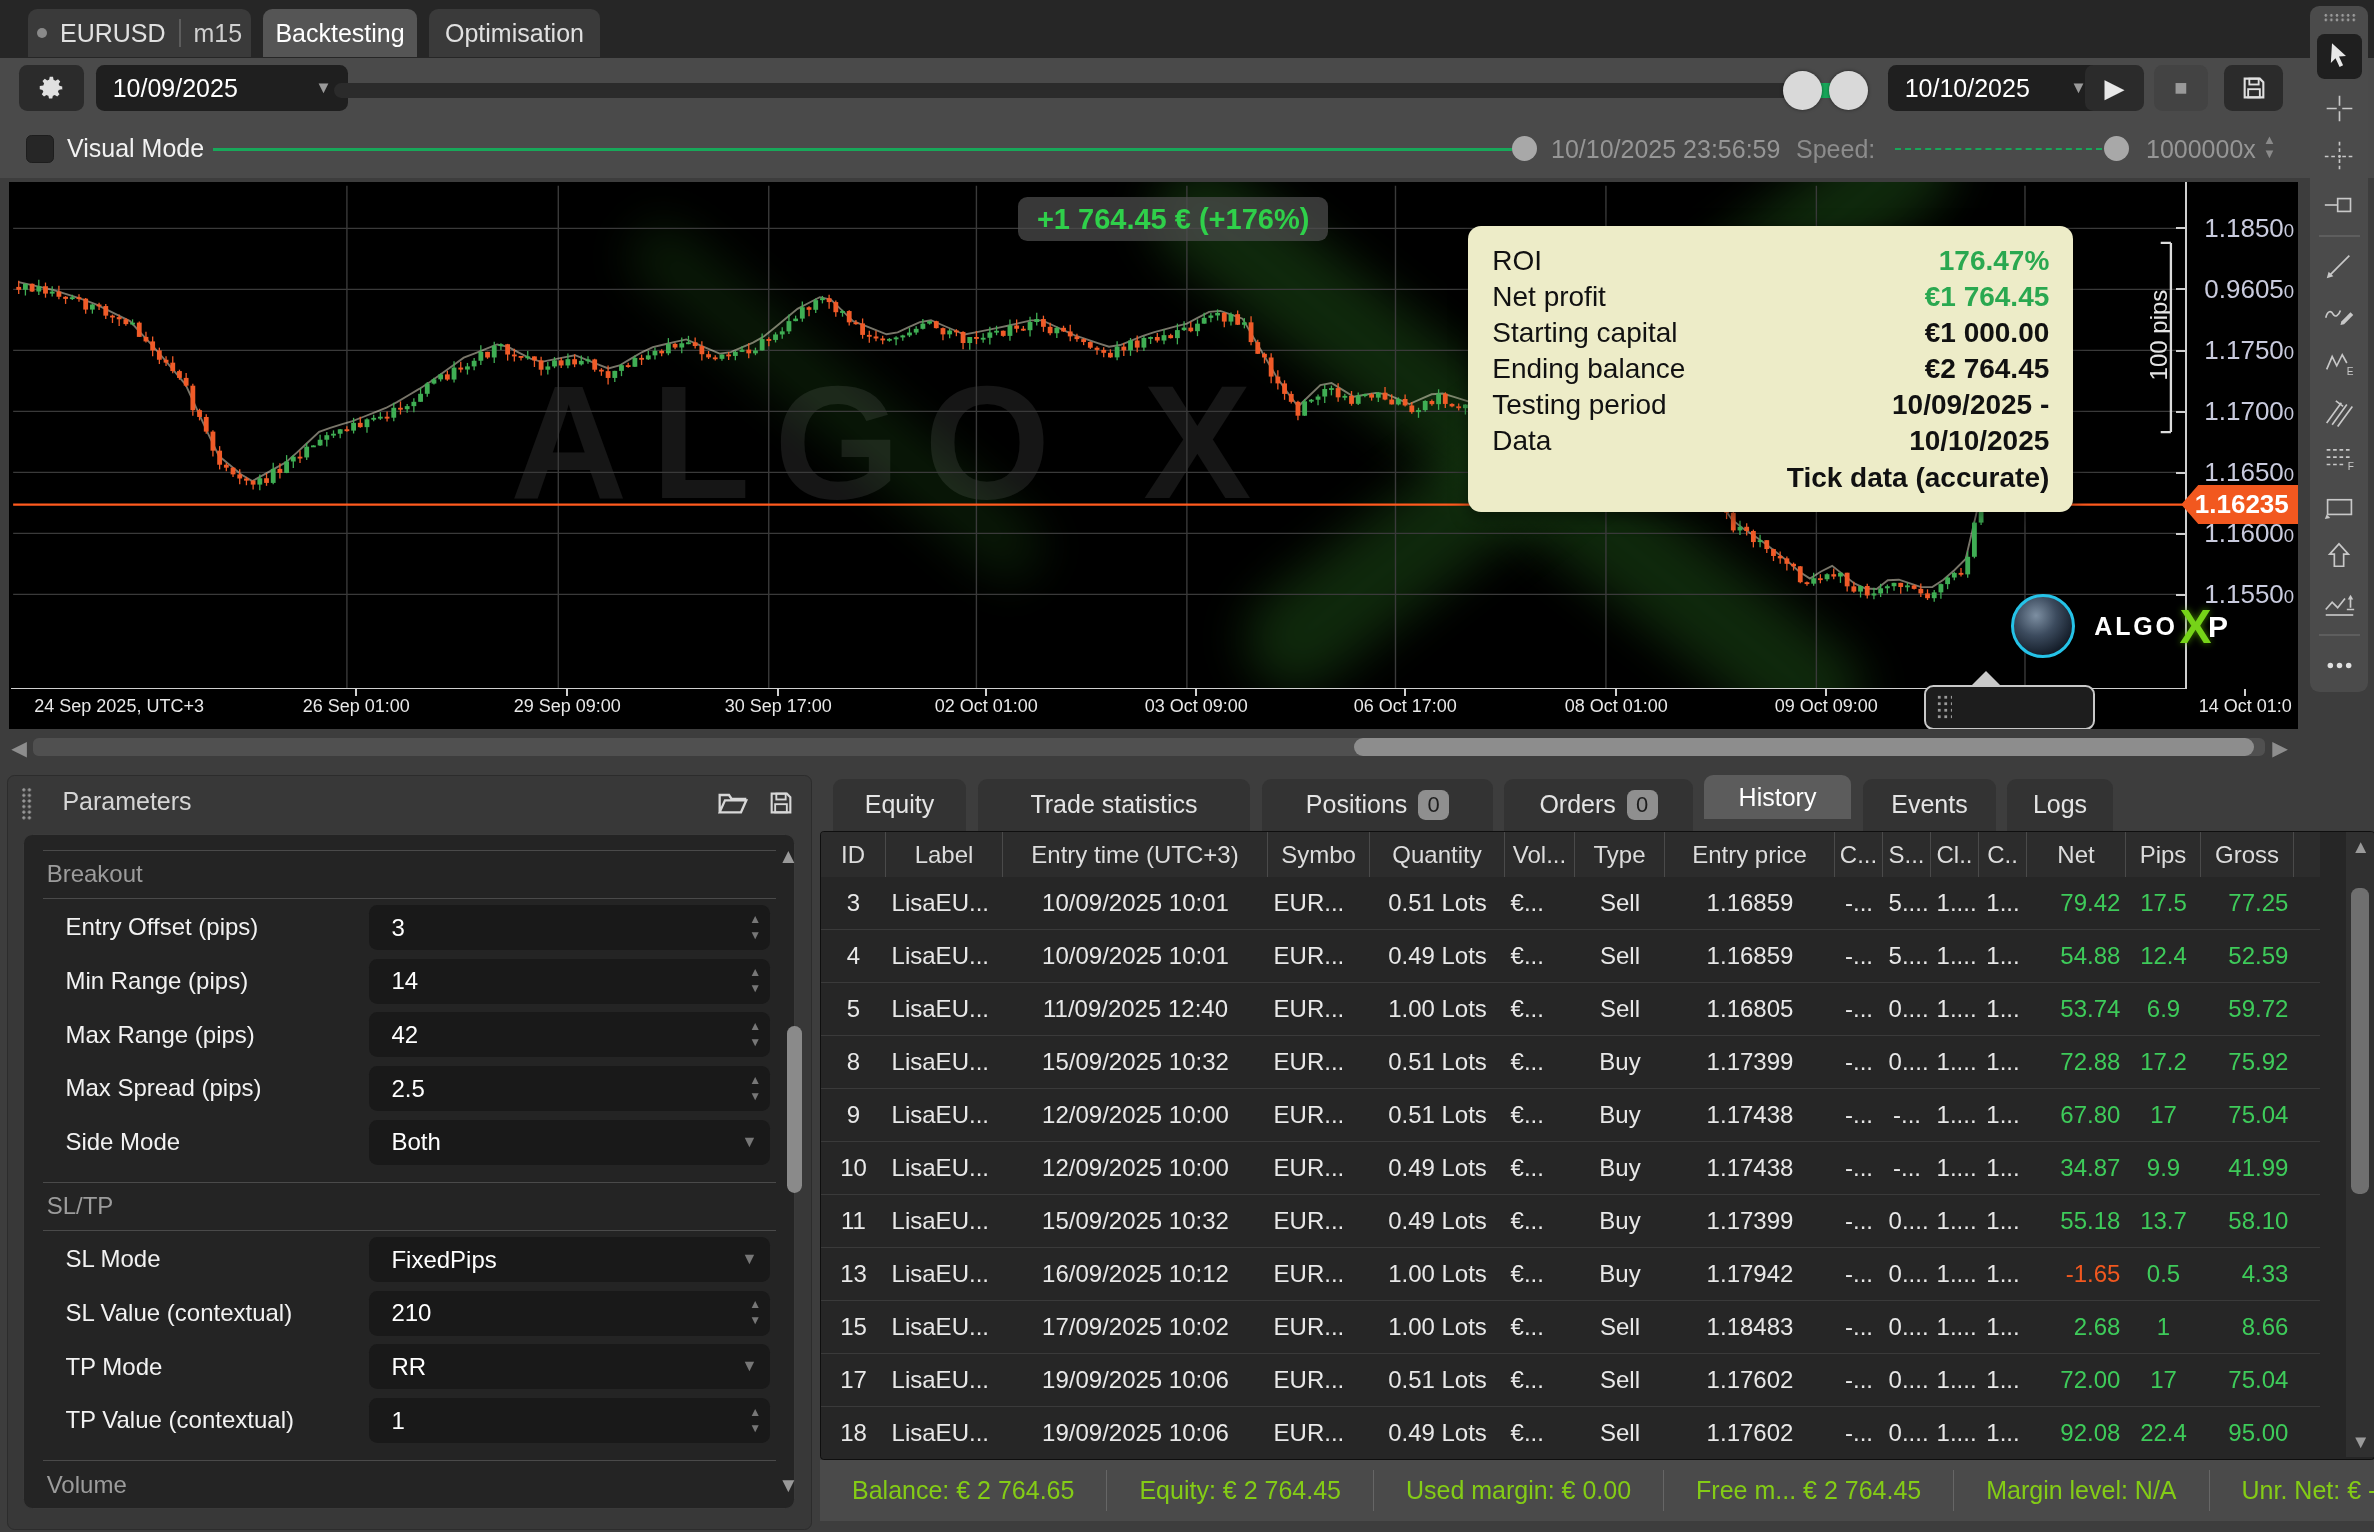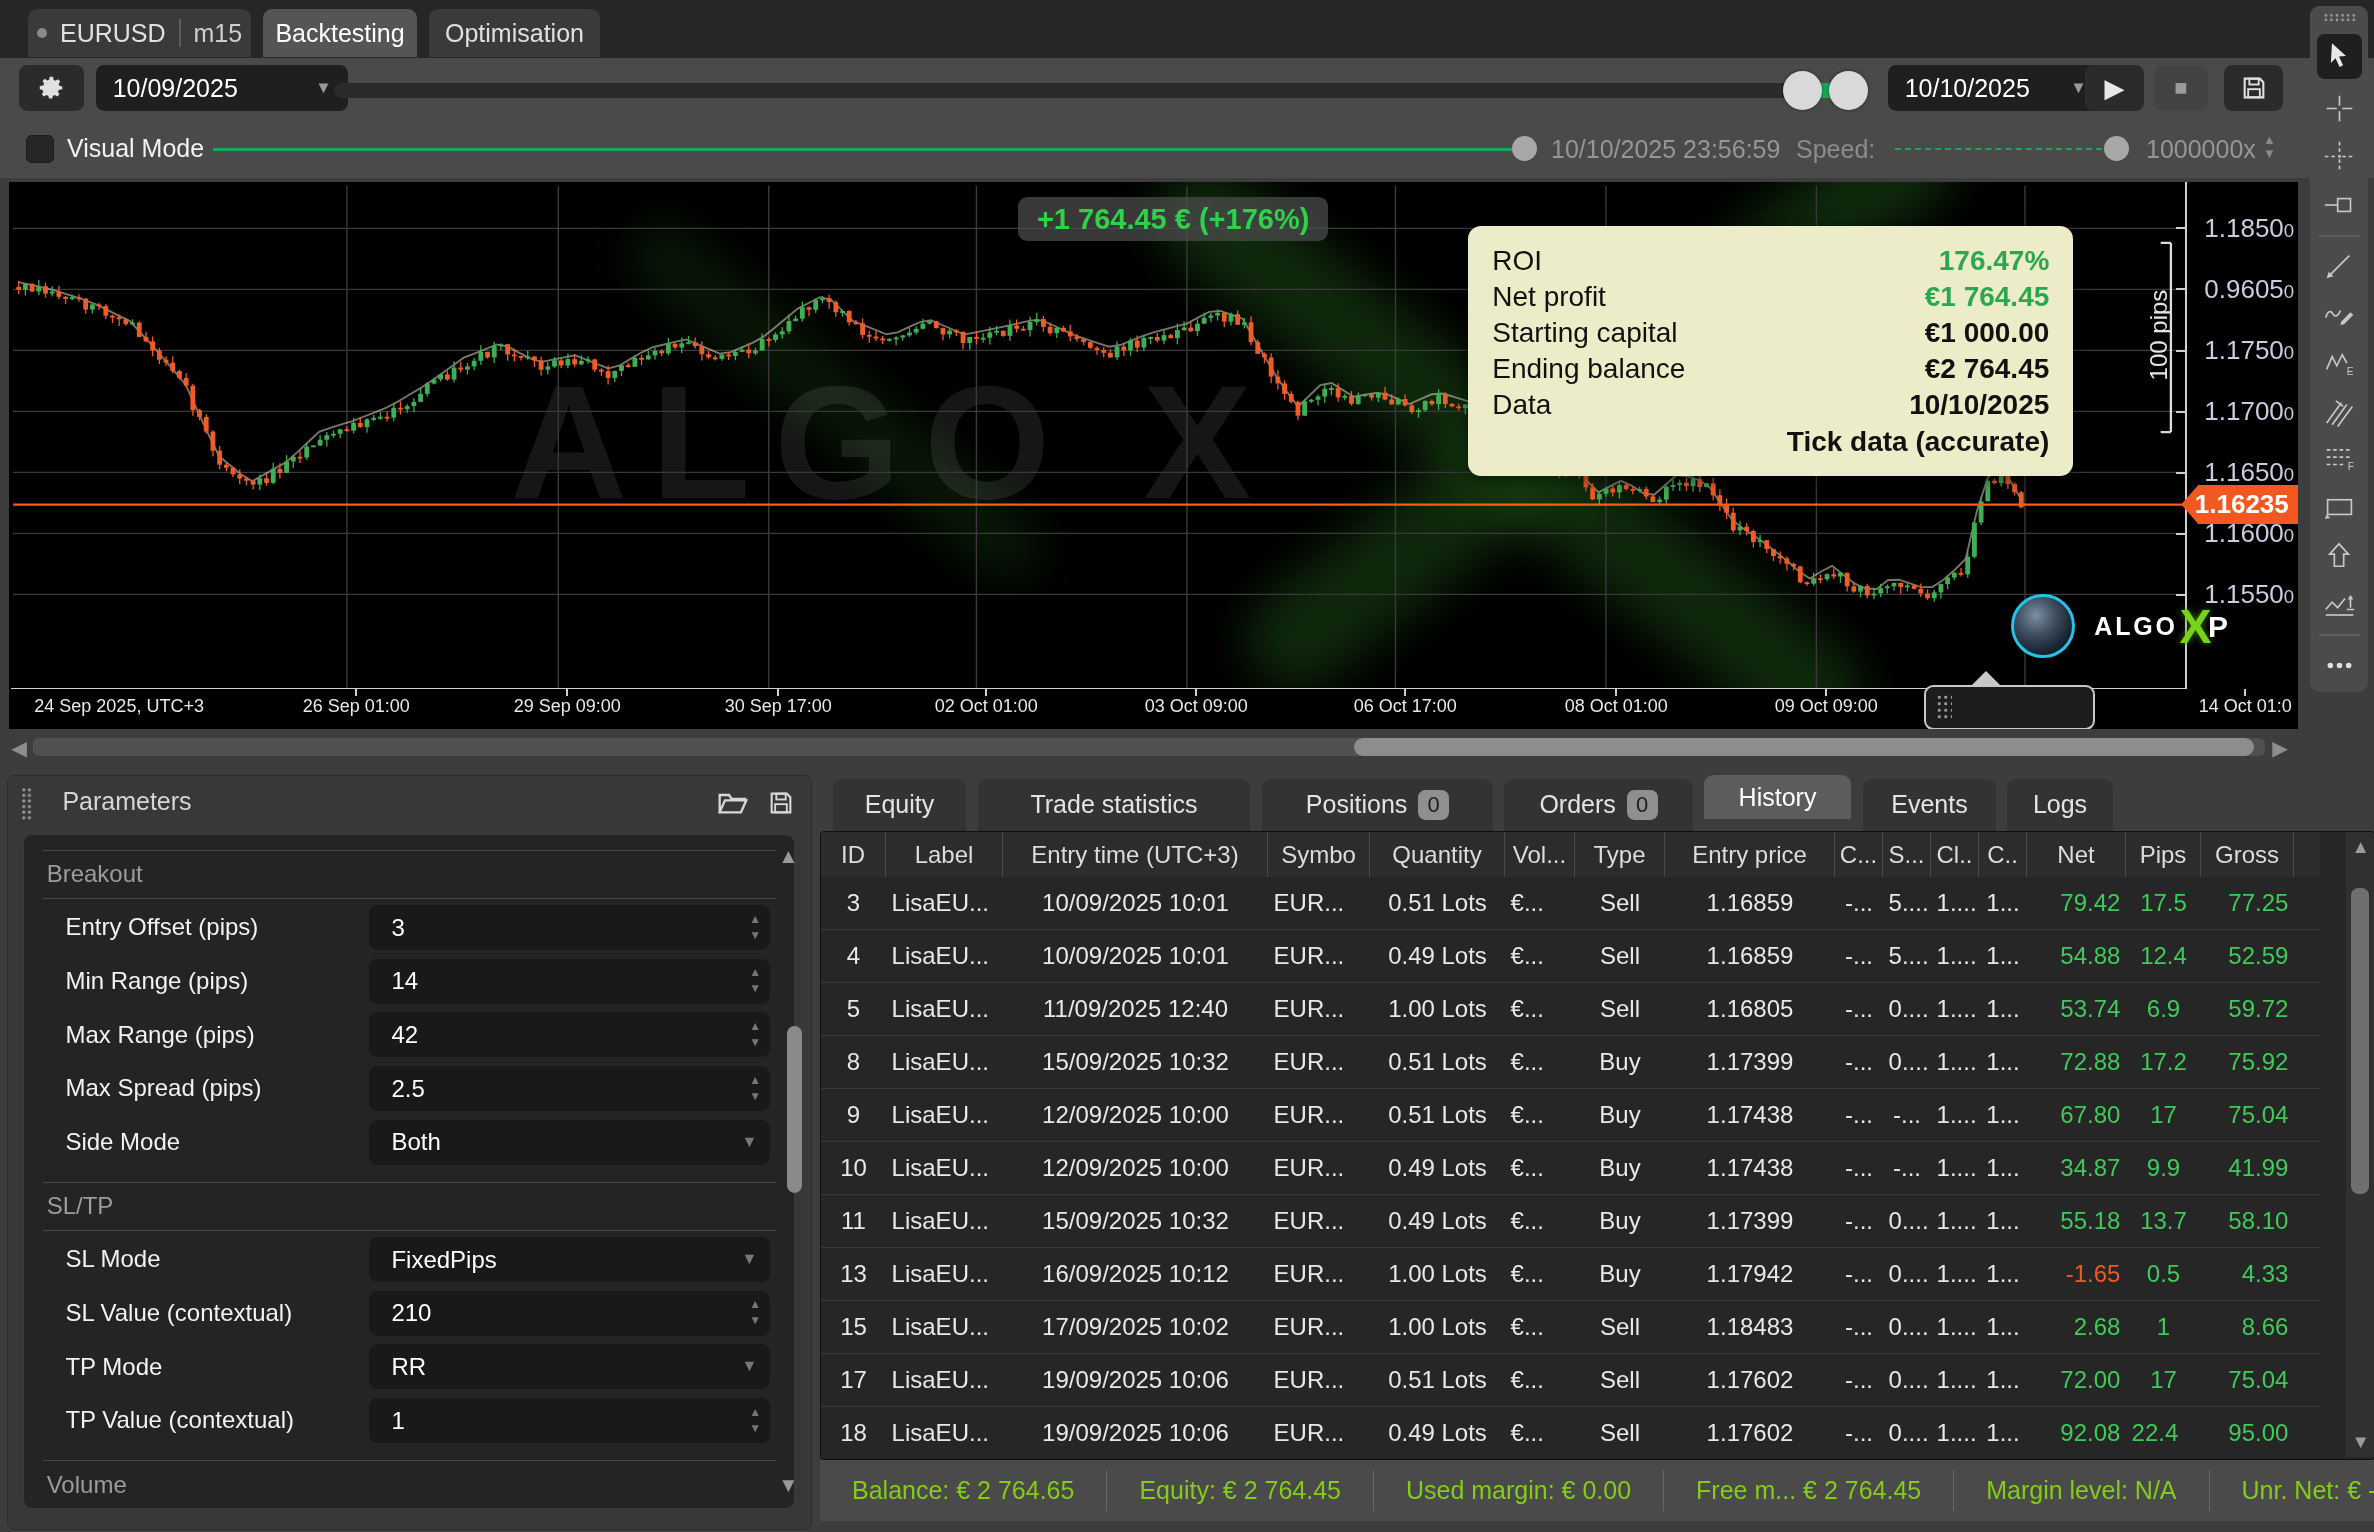--- a/index.html
+++ b/index.html
@@ -847,20 +847,24 @@
           </div>
           <div class="trow">
             <span class="tlabel">Starting capital</span>
             <span class="tval">€1 000.00</span>
           </div>
           <div class="trow">
             <span class="tlabel">Ending balance</span>
             <span class="tval">€2 764.45</span>
           </div>
           <div class="trow">
+            <span class="tlabel">Testing period</span>
+            <span class="tval">10/09/2025 -</span>
+          </div>
+          <div class="trow">
             <span class="tlabel">Data</span>
             <span class="tval">10/10/2025</span>
           </div>
         </div>
       <div class="tfoot">Tick data (accurate)</div>
     </div>
 
     <div id="price-ticks">
         <div class="pricelabel" style="left: 2195px; top: 31px;"><span>1.1850</span><span class="sub">0</span></div>
         <div style="position: absolute; left: 2167px; top: 45px; width: 9.3px; height: 1.9px; background: rgb(207, 207, 207); z-index: 3;"></div>
@@ -1328,21 +1332,21 @@
           <div class="td" style="width: 102px; flex: 0 0 102px; text-align: left;">EUR...</div>
           <div class="td" style="width: 135px; flex: 0 0 135px; text-align: center;">0.49 Lots</div>
           <div class="td" style="width: 70px; flex: 0 0 70px; text-align: left;">€...</div>
           <div class="td" style="width: 90px; flex: 0 0 90px; text-align: center;">Sell</div>
           <div class="td" style="width: 170px; flex: 0 0 170px; text-align: center;">1.17602</div>
           <div class="td" style="width: 48px; flex: 0 0 48px; text-align: center;">-...</div>
           <div class="td" style="width: 48px; flex: 0 0 48px; text-align: center;">0....</div>
           <div class="td" style="width: 48px; flex: 0 0 48px; text-align: center;">1....</div>
           <div class="td" style="width: 48px; flex: 0 0 48px; text-align: center;">1...</div>
           <div class="td green" style="width: 99px; flex: 0 0 99px; text-align: right;">92.08</div>
-          <div class="td green" style="width: 75px; flex: 0 0 75px; text-align: left;">22.4</div>
+          <div class="td green" style="width: 75px; flex: 0 0 75px; text-align: center;">22.4</div>
           <div class="td green" style="width: 93px; flex: 0 0 93px; text-align: right;">95.00</div>
         </div>
       </div>
     <div class="vscroll">
       <div class="ar" style="top:3.7px;">▲</div>
       <div class="vth"></div>
       <div class="ar" style="bottom:3.7px;">▼</div>
     </div>
   </div>
 

